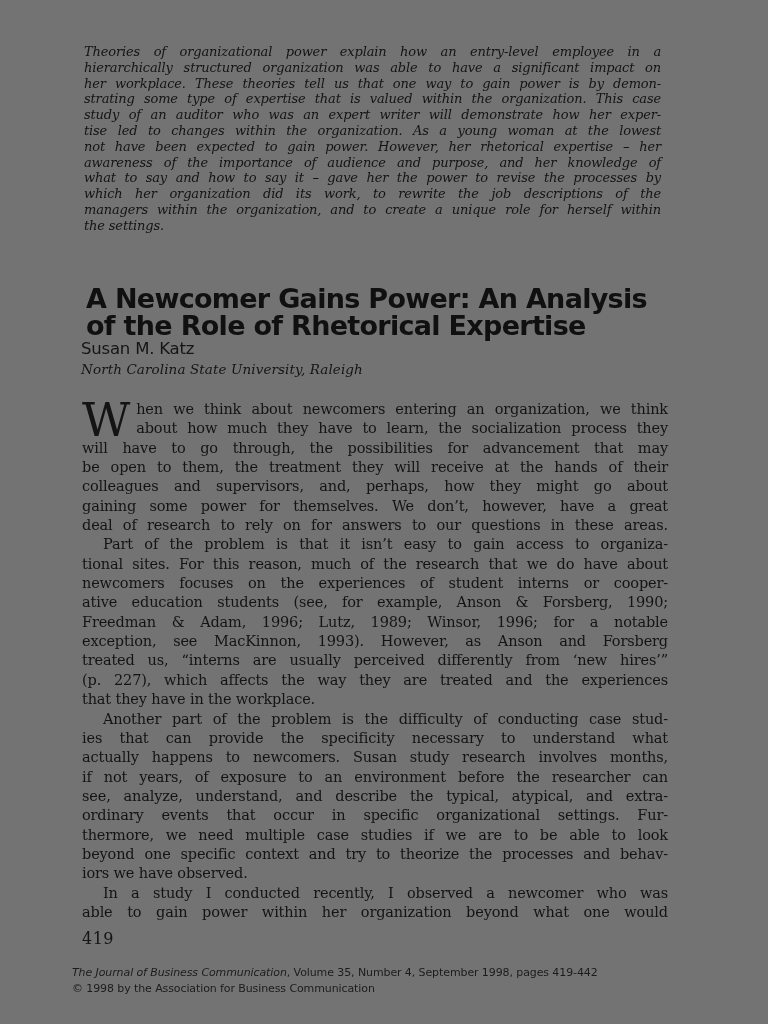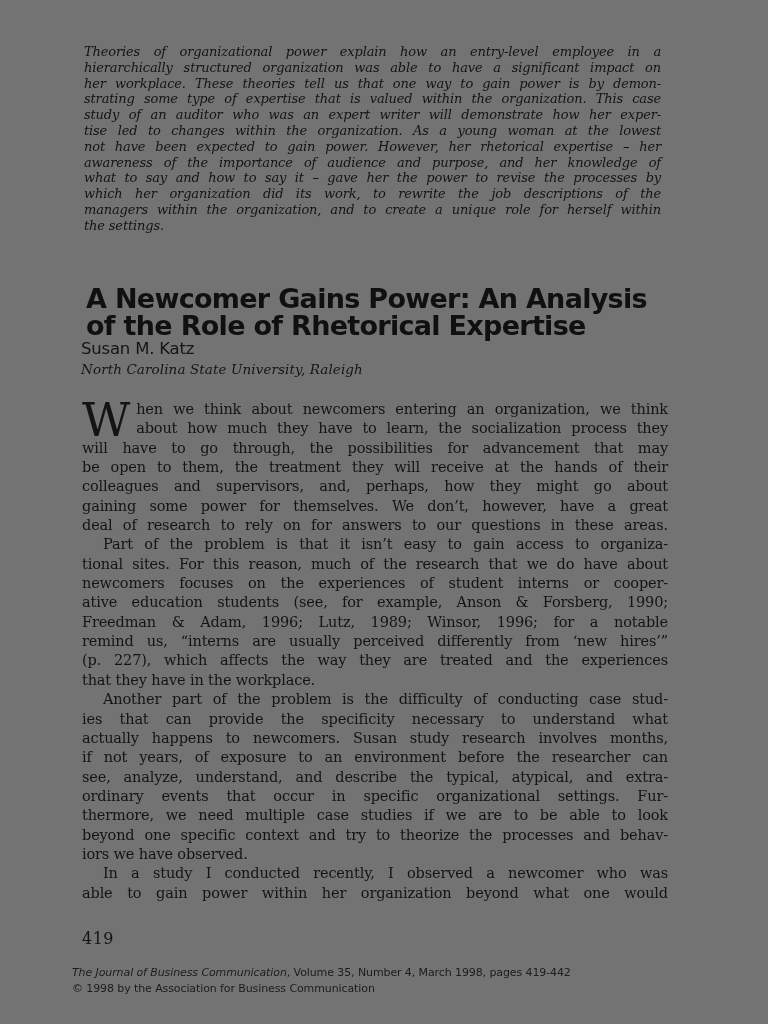--- a/index.html
+++ b/index.html
@@ -94,36 +94,37 @@
       <div class="line">will have to go through, the possibilities for advancement that may</div>
       <div class="line">be open to them, the treatment they will receive at the hands of their</div>
       <div class="line">colleagues and supervisors, and, perhaps, how they might go about</div>
       <div class="line">gaining some power for themselves. We don’t, however, have a great</div>
       <div class="line">deal of research to rely on for answers to our questions in these areas.</div>
       <div class="line indent">Part of the problem is that it isn’t easy to gain access to organiza-</div>
       <div class="line">tional sites. For this reason, much of the research that we do have about</div>
       <div class="line">newcomers focuses on the experiences of student interns or cooper-</div>
       <div class="line">ative education students (see, for example, Anson &amp; Forsberg, 1990;</div>
       <div class="line">Freedman &amp; Adam, 1996; Lutz, 1989; Winsor, 1996; for a notable</div>
-      <div class="line">remind us, “interns are usually perceived differently from ‘new hires’”</div>
+      <div class="line">exception, see MacKinnon, 1993). However, as Anson and Forsberg</div>
+      <div class="line">treated us, “interns are usually perceived differently from ‘new hires’”</div>
       <div class="line">(p. 227), which affects the way they are treated and the experiences</div>
       <div class="line short">that they have in the workplace.</div>
       <div class="line indent">Another part of the problem is the difficulty of conducting case stud-</div>
       <div class="line">ies that can provide the specificity necessary to understand what</div>
       <div class="line">actually happens to newcomers. Susan study research involves months,</div>
       <div class="line">if not years, of exposure to an environment before the researcher can</div>
       <div class="line">see, analyze, understand, and describe the typical, atypical, and extra-</div>
       <div class="line">ordinary events that occur in specific organizational settings. Fur-</div>
       <div class="line">thermore, we need multiple case studies if we are to be able to look</div>
       <div class="line">beyond one specific context and try to theorize the processes and behav-</div>
       <div class="line short">iors we have observed.</div>
       <div class="line indent">In a study I conducted recently, I observed a newcomer who was</div>
       <div class="line">able to gain power within her organization beyond what one would</div>
     </div>
 
   <div class="pagenum">419</div>
 
   <div class="footer">
-    <div><span class="it">The Journal of Business Communication</span><span>, Volume 35, Number 4, March 1998, pages 419-442</span></div>
+    <div><span class="it">The Journal of Business Communication</span><span>, Volume 35, Number 4, September 1998, pages 419-442</span></div>
     <div>© 1998 by the Association for Business Communication</div>
   </div>
 
 </div>
 
 </body></html>

